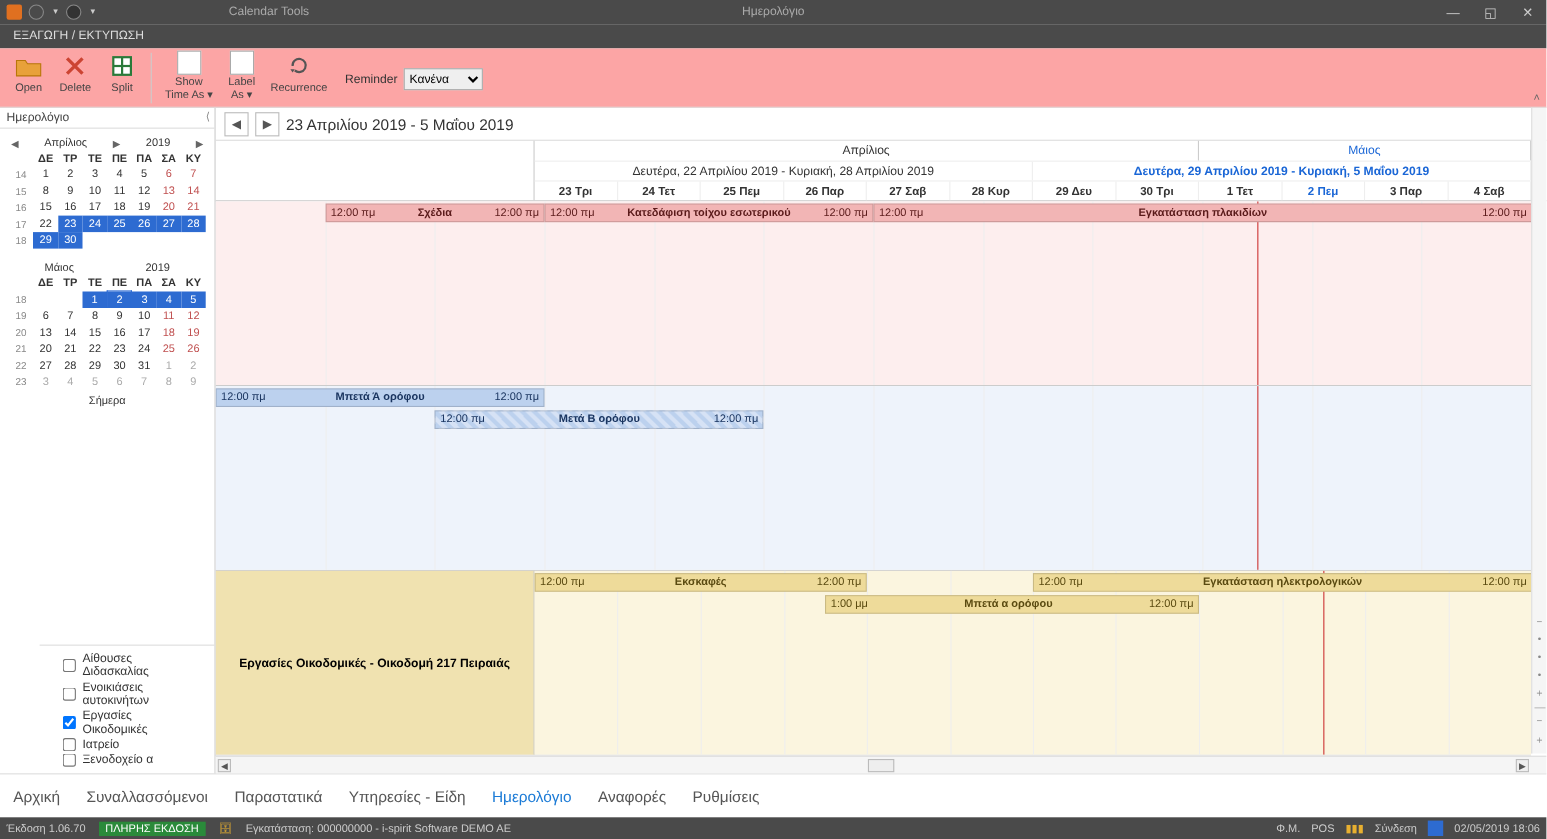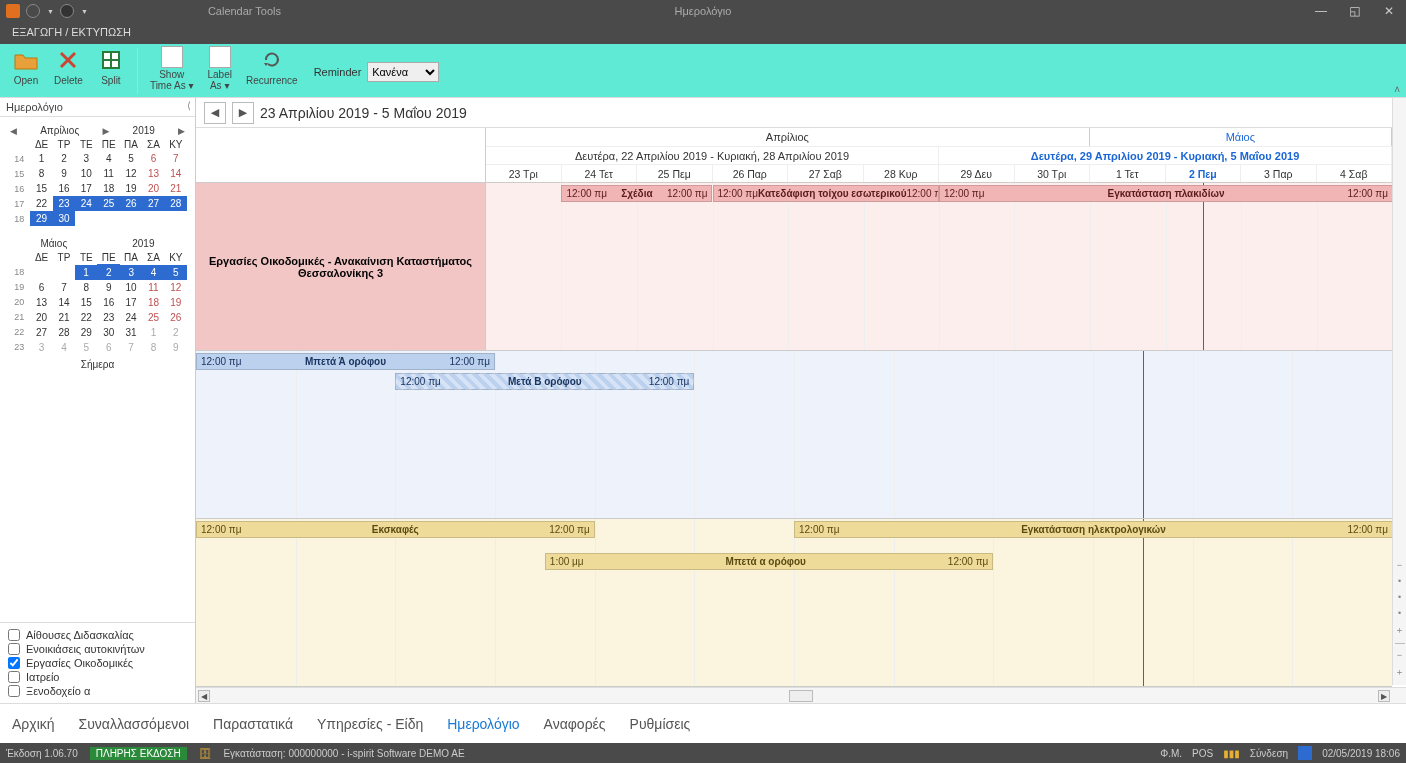--- a/index.html
+++ b/index.html
@@ -12,64 +12,64 @@
 .titlebar .caret { font-size:7px; color:#ccc; margin-left:1px;}
 .titlebar .ct { margin-left: 120px; color:#aaa; }
 .titlebar .center { position:absolute; left:50%; transform:translateX(-50%); color:#aaa; }
 .titlebar .wbtns { position:absolute; right:0; display:flex; }
 .titlebar .wbtn { width:34px; height:22px; display:flex; align-items:center; justify-content:center; color:#ccc; font-size:12px;}
 
 .menubar { height:22px; background:#4a4a4a; color:#ddd; display:flex; font-size:11px;flex-direction:column;}
 .menubar .mi { padding:4px 12px; display:flex; align-items:center;}
 .menubar .mi.active { background:#f5f5f5; color:#333; }
 
-.ribbon { height:54px; background:#5eead4; border-bottom:1px solid #ddd; display:flex; align-items:flex-start; padding:2px 6px; gap:2px; position:relative;}
+.ribbon { height:54px; background:#fca5a5; border-bottom:1px solid #ddd; display:flex; align-items:flex-start; padding:2px 6px; gap:2px; position:relative;}
 .rgrp { display:flex; flex-direction:column; align-items:center; font-size:10px; color:#444; padding:0 6px; }
 .rgrp .ricon { width:28px;height:28px; margin-bottom:1px; display:flex;align-items:center;justify-content:center;}
 .rgrp.small .ricon{width:22px;height:22px;border:1px solid #aaa;background:#fff;}
 .rsep{width:1px;background:#ccc;height:46px;margin:2px 4px;}
 .reminder{display:flex;align-items:center;gap:6px;font-size:11px;color:#333;margin-left:8px;margin-top:16px;}
 .reminder select{font-size:11px;width:72px;height:20px;border:1px solid #aaa;}
 .ribbon .collapse{position:absolute;right:6px;bottom:2px;font-size:10px;color:#666;}
 
 .body { display:flex; height:calc(100% - 22px - 22px - 54px - 40px - 20px); }
 .sidebar { width:196px; border-right:1px solid #ccc; display:flex; flex-direction:column;}
 .paneltitle{font-size:11px;padding:3px 6px;border-bottom:1px solid #ddd; color:#444; position:relative;}
 .paneltitle .pin{position:absolute;right:4px;top:2px;font-size:10px;color:#888;}
 .minical-wrap{flex:0 0 auto; padding:6px 8px;}
 .mc{font-size:10px;color:#333;margin-bottom:10px;}
 .mc .hdr{display:flex;justify-content:space-between;align-items:center;font-size:10px;color:#333;padding:2px 0;font-weight:normal;}
 .mc .hdr .nav{color:#666;font-size:9px;padding:0 2px;}
 .mc table{border-collapse:collapse;width:100%;}
-.mc th{font-weight:normal;color:#333;font-size:10px;padding:1px 0;text-align:center;}
+.mc th{font-weight:bold;color:#333;font-size:10px;padding:1px 0;text-align:center;}
 .mc td{text-align:center;font-size:10px;padding:1px 0;width:20px;height:15px;}
 .mc td.wk{color:#888;font-size:9px;}
 .mc td.we{color:#c05050;}
 .mc td.dim{color:#aaa;}
 .mc td.sel{background:#2d6bd1;color:#fff;}
 .mc td.today{border:1px solid #2d6bd1;}
 .mc .todaylink{text-align:center;font-size:10px;color:#333;margin-top:4px;}
-.filters{border-top:1px solid #ddd;padding:4px 8px;font-size:11px;color:#333;}
+.filters{border-top:1px solid #ddd;padding:4px 21px;font-size:11px;color:#333;margin-left:36px;}
 .filters label{display:flex;align-items:center;gap:6px;margin:2px 0;}
 .filters input{width:12px;height:12px;}
 
 .main{flex:1;display:flex;flex-direction:column;position:relative;}
 .navrow{height:30px;display:flex;align-items:center;gap:6px;padding:4px 8px;border-bottom:1px solid #ddd;font-size:13px;color:#333;}
 .navbtn{width:22px;height:22px;border:1px solid #bbb;display:flex;align-items:center;justify-content:center;font-size:11px;color:#555;background:#fff;}
 .gridhead{display:flex;border-bottom:1px solid #ccc;font-size:11px;color:#333;}
 .rowlbl{width:290px;flex:0 0 290px;border-right:1px solid #ccc;}
 .days{flex:1;display:flex;flex-direction:column;}
 .monthrow{display:flex;height:18px;}
 .monthrow .m{flex:1;text-align:center;border-right:1px solid #ccc;line-height:18px;font-size:11px;}
 .monthrow .m.blue{color:#1a66d6;}
 .weekrow{display:flex;height:18px;border-top:1px solid #eee;}
 .weekrow .w{flex:1;text-align:center;line-height:18px;font-size:11px;border-right:1px solid #eee;}
 .weekrow .w.blue{color:#1a66d6;font-weight:bold;}
 .dayrow{display:flex;height:18px;border-top:1px solid #eee;}
-.dayrow .d{flex:1;text-align:center;line-height:18px;font-size:10.5px;border-right:1px solid #eee;color:#333;}
+.dayrow .d{flex:1;text-align:center;line-height:18px;font-size:10.5px;border-right:1px solid #eee;color:#333;font-weight:bold;}
 .dayrow .d.blue{color:#1a66d6;font-weight:bold;}
 
 .resources{flex:1;overflow:hidden;display:flex;flex-direction:column;}
 .res{flex:1;display:flex;border-bottom:1px solid #ccc;min-height:160px;}
 .res .lbl{width:290px;flex:0 0 290px;border-right:1px solid #ccc;display:flex;align-items:center;justify-content:center;text-align:center;font-size:11px;font-weight:bold;padding:6px;}
 .res .grid{flex:1;position:relative;}
 .res .grid .col{position:absolute;top:0;bottom:0;border-right:1px solid #eee;}
 .res .grid .todayline{position:absolute;top:0;bottom:0;width:1px;background:#c33;}
 .res.r1 .lbl{background:#f3c6c6;}
 .res.r1 .grid{background:linear-gradient(#fdeeee,#fdeeee);}
@@ -401,21 +401,20 @@
             <div class="d ">1 Τετ</div>
             <div class="d blue">2 Πεμ</div>
             <div class="d ">3 Παρ</div>
             <div class="d ">4 Σαβ</div>
           </div>
       </div>
     </div>
 
     <div class="resources" id="resources" style="margin-right:14px;">
         <div class="res r1">
-     <div class="lbl">Εργασίες Οικοδομικές  - Ανακαίνιση Καταστήματος Θεσσαλονίκης 3</div>
      <div class="grid">
             <div class="col" style="left:8.3333%"></div>
             <div class="col" style="left:16.6667%"></div>
             <div class="col" style="left:25.0000%"></div>
             <div class="col" style="left:33.3333%"></div>
             <div class="col" style="left:41.6667%"></div>
             <div class="col" style="left:50.0000%"></div>
             <div class="col" style="left:58.3333%"></div>
             <div class="col" style="left:66.6667%"></div>
             <div class="col" style="left:75.0000%"></div>
@@ -459,20 +458,21 @@
       <span class="t">12:00 πμ</span>
     </div>
             <div class="event ev-r2h" style="top:22px;left:16.6667%;width:25.0000%;">
       <span class="t">12:00 πμ</span>
       <span class="n">Μετά Β ορόφου</span>
       <span class="t">12:00 πμ</span>
     </div>
           </div>
    </div>
         <div class="res r3">
+     <div class="lbl">Εργασίες Οικοδομικές  - Οικοδομή 217 Πειραιάς</div>
      <div class="grid">
             <div class="col" style="left:8.3333%"></div>
             <div class="col" style="left:16.6667%"></div>
             <div class="col" style="left:25.0000%"></div>
             <div class="col" style="left:33.3333%"></div>
             <div class="col" style="left:41.6667%"></div>
             <div class="col" style="left:50.0000%"></div>
             <div class="col" style="left:58.3333%"></div>
             <div class="col" style="left:66.6667%"></div>
             <div class="col" style="left:75.0000%"></div>
@@ -482,21 +482,21 @@
             <div class="event ev-r3" style="top:2px;left:0.0000%;width:33.3333%;">
       <span class="t">12:00 πμ</span>
       <span class="n">Εκσκαφές</span>
       <span class="t">12:00 πμ</span>
     </div>
             <div class="event ev-r3" style="top:2px;left:50.0000%;width:50.0000%;border-right:none;">
       <span class="t">12:00 πμ</span>
       <span class="n">Εγκατάσταση ηλεκτρολογικών</span>
       <span class="t">12:00 πμ</span>
     </div>
-            <div class="event ev-r3" style="top:34px;left:29.1667%;width:37.5000%;">
+            <div class="event ev-r3" style="top:22px;left:29.1667%;width:37.5000%;">
       <span class="t">1:00 μμ</span>
       <span class="n">Μπετά α ορόφου</span>
       <span class="t">12:00 πμ</span>
     </div>
           </div>
    </div>
       </div>
 
     <div class="hscroll">
       <div class="hbtn" style="left:2px">◀</div>

